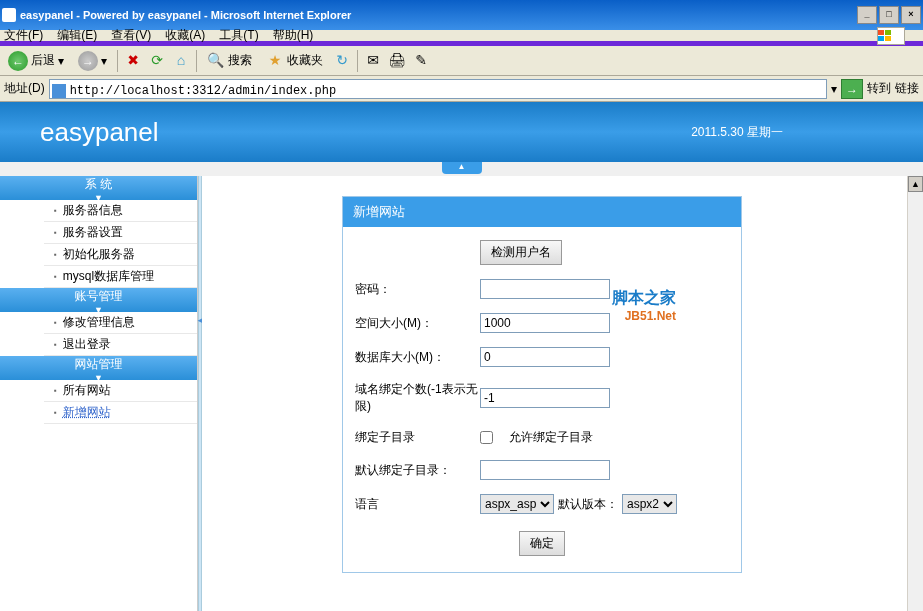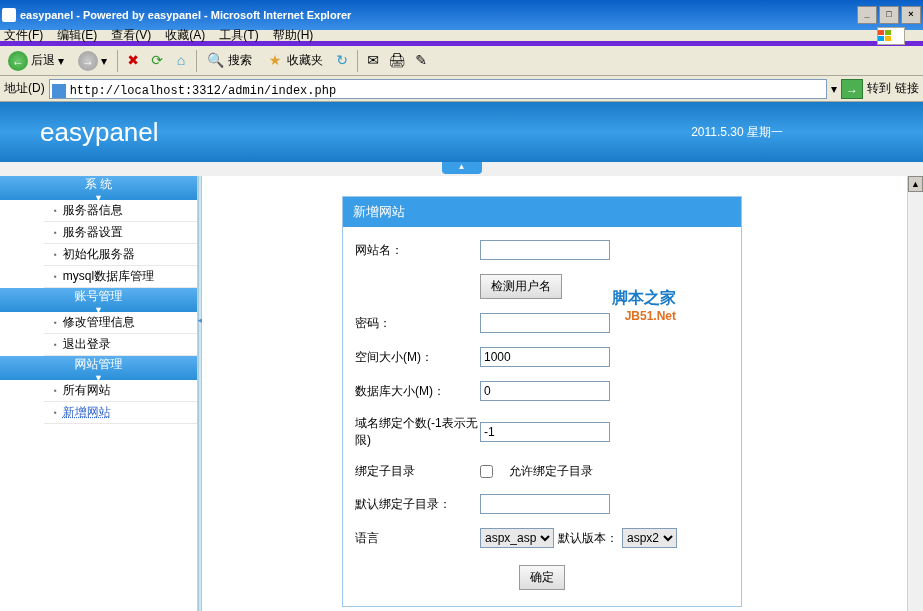--- a/index.html
+++ b/index.html
@@ -205,24 +205,20 @@
   <div class="side-split"></div>
   <div class="content">
     <div class="watermark">
       <span>脚本之家</span>
       <span class="sub">JB51.Net</span>
     </div>
     <div class="form-panel">
       <div class="form-title">新增网站</div>
       <div class="form-body">
         <div class="form-row">
-          <span class="label">网站名：</span>
-          <input type="text" style="">
-        </div>
-        <div class="form-row">
           <span class="label"></span>
           <button class="btn">检测用户名</button>
         </div>
         <div class="form-row">
           <span class="label">密码：</span>
           <input type="password" style="">
         </div>
         <div class="form-row">
           <span class="label">空间大小(M)：</span>
           <input type="text" value="1000" style="">

